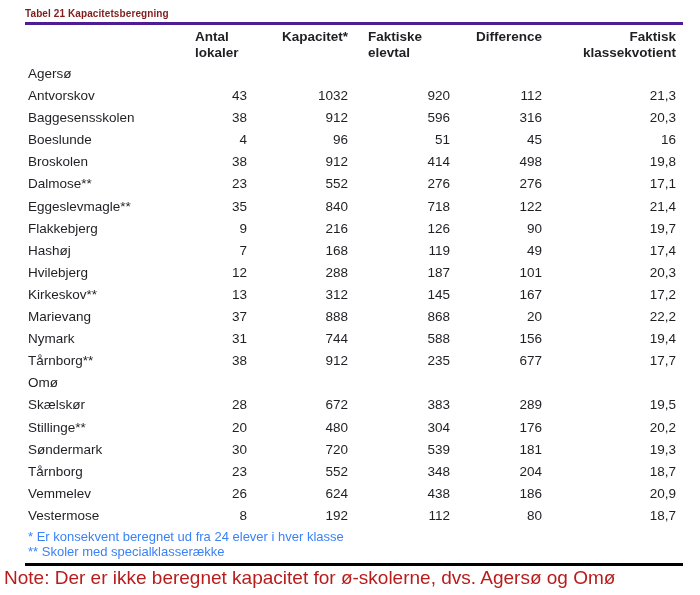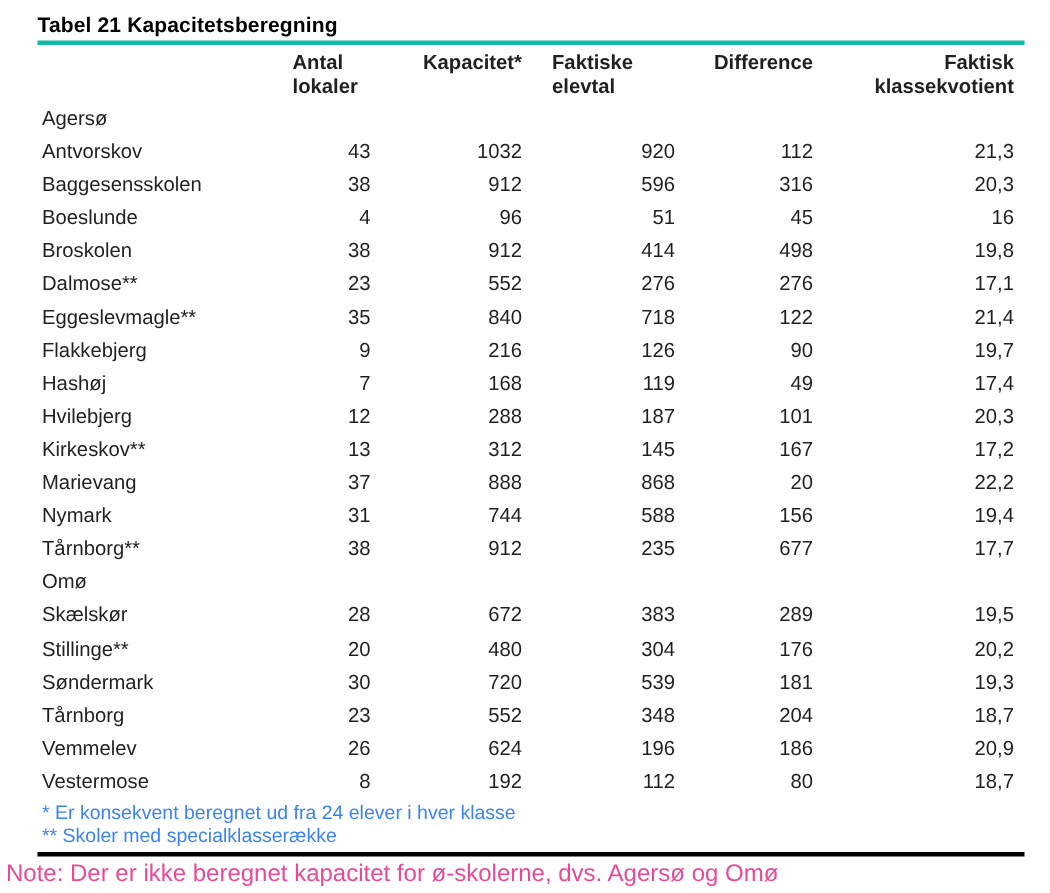--- a/index.html
+++ b/index.html
@@ -13,25 +13,25 @@
     color: #1f1f24;
     overflow: hidden;
     padding-top: 8px;
   }
   .table-block {
     margin-left: 25px;
     width: 658px;
     border-bottom: 3px solid #000000;
   }
   .doc-title {
-    font-size: 14px;
+    font-size: 10px;
     font-weight: bold;
-    color: #000000;
+    color: #7f1d1d;
     padding-bottom: 3px;
-    border-bottom: 3px solid #14b8a6;
+    border-bottom: 3px solid #4c1d95;
     letter-spacing: 0.1px;
   }
   table.cap-table {
     border-collapse: collapse;
     table-layout: fixed;
     width: 651px;
     margin-left: 0;
   }
   col.c-name       { width: 170px; }
   col.c-antal      { width: 52px;  }
@@ -65,23 +65,23 @@
 
   .footnotes { padding: 2px 0 3px 3px; }
   .footnote {
     font-size: 13px;
     line-height: 15.5px;
     color: #3b82f6;
   }
   .doc-note {
     margin-left: 4px;
     margin-top: 4px;
-    font-size: 16px;
+    font-size: 19px;
     line-height: 16px;
-    color: #ec4899;
+    color: #b91c1c;
   }
 </style>
 </head>
 <body>
 
 <div class="page">
 
   <div class="table-block">
 
     <div class="doc-title">Tabel 21 Kapacitetsberegning</div>
@@ -277,21 +277,21 @@
         <td class="cell-num">552</td>
         <td class="cell-num">348</td>
         <td class="cell-num">204</td>
         <td class="cell-num">18,7</td>
       </tr>
 
       <tr>
         <td class="cell-name">Vemmelev</td>
         <td class="cell-num">26</td>
         <td class="cell-num">624</td>
-        <td class="cell-num">196</td>
+        <td class="cell-num">438</td>
         <td class="cell-num">186</td>
         <td class="cell-num">20,9</td>
       </tr>
 
       <tr>
         <td class="cell-name">Vestermose</td>
         <td class="cell-num">8</td>
         <td class="cell-num">192</td>
         <td class="cell-num">112</td>
         <td class="cell-num">80</td>

